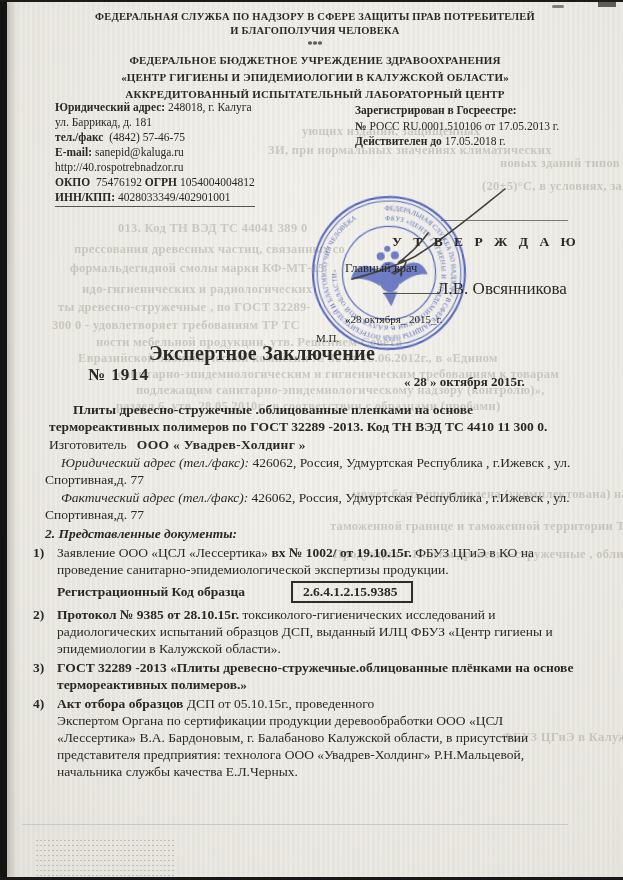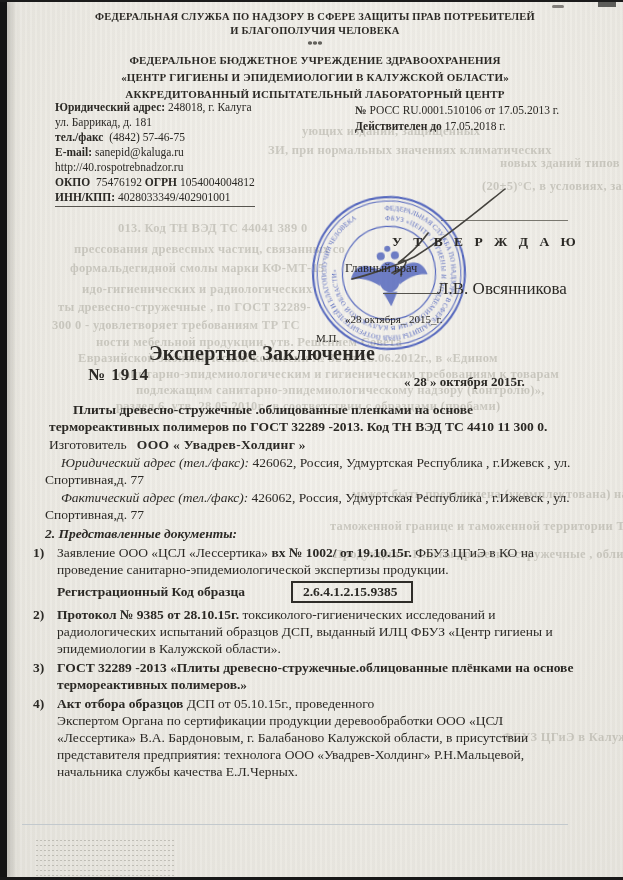--- a/index.html
+++ b/index.html
@@ -123,20 +123,21 @@
     <div><b>Юридический адрес:</b> <span>248018, г. Калуга</span></div>
     <div>ул. Баррикад, д. 181</div>
     <div><b>тел./факс</b>&nbsp; <span>(4842) 57-46-75</span></div>
     <div><b>E-mail:</b> <span>sanepid@kaluga.ru</span></div>
     <div>http://40.rospotrebnadzor.ru</div>
     <div><b>ОКПО</b>&nbsp; <span>75476192</span> <b>ОГРН</b> <span>1054004004812</span></div>
     <div><b>ИНН/КПП:</b> <span>4028033349/402901001</span></div>
   </div>
 
   <div class="accred layer">
+    <div><b>Зарегистрирован в Госреестре:</b></div>
     <div><b>№</b> <span>РОСС RU.0001.510106 от 17.05.2013 г.</span></div>
     <div><b>Действителен до</b> <span>17.05.2018 г.</span></div>
   </div>
 
   <div class="hdr-divider layer"></div>
   <div class="artifact-line layer"></div>
 
   <svg class="stamp layer" viewBox="0 0 160 160">
     <g fill="none" stroke="#4156b8">
       <circle cx="80" cy="80" r="75" stroke-width="2.2"></circle>

